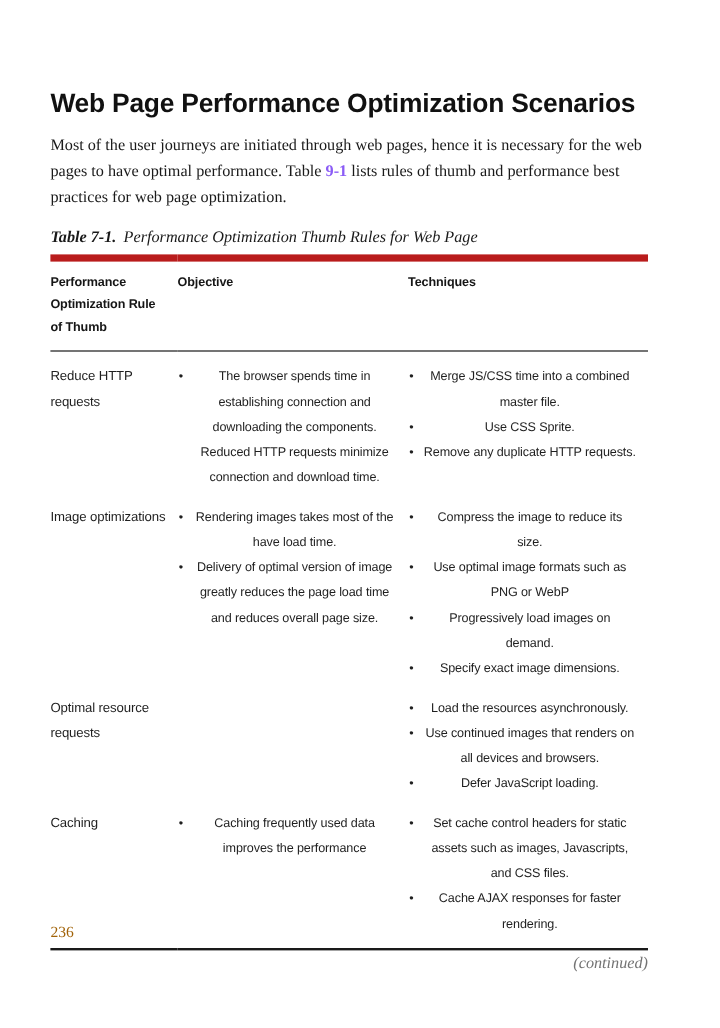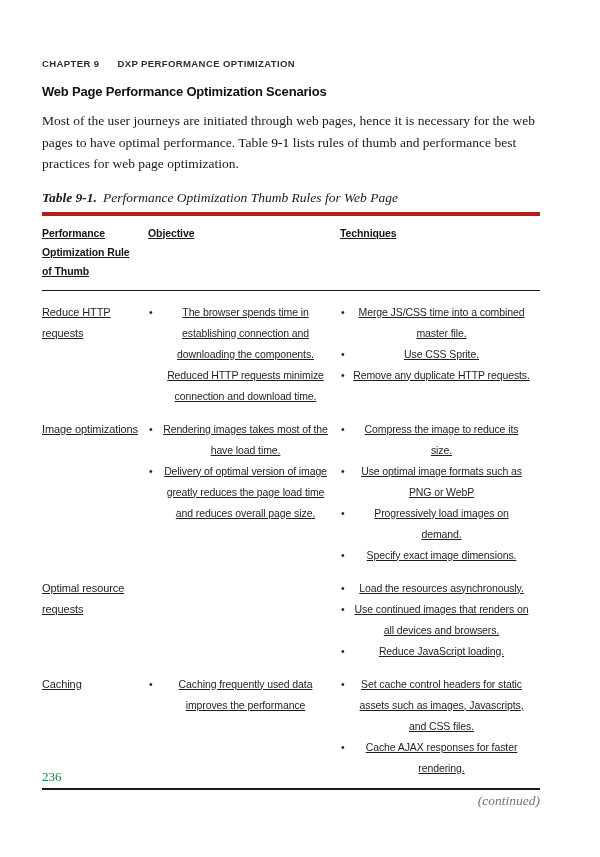--- a/index.html
+++ b/index.html
@@ -20,57 +20,57 @@
   }
   .running-head {
     font-size: 9.5px;
     font-weight: bold;
     letter-spacing: 0.4px;
     color: #2e2e2e;
   }
   .running-head .rh-chapter { margin-right: 18px; }
   h1.section-heading {
     margin: 15px 0 0 0;
-    font-size: 13px;
+    font-size: 22px;
     font-weight: bold;
     letter-spacing: -0.2px;
     color: #111;
   }
   p.intro {
     margin: 11px 0 0 0;
     width: 502px;
     font-family: "Liberation Serif", serif;
     font-size: 13.5px;
     line-height: 21.5px;
     color: #1a1a1a;
   }
   a.xref {
-    color: #000000;
+    color: #8b5cf6;
     text-decoration: none;
     cursor: pointer;
+    font-weight: bold;
   }
   p.caption {
     margin: 15px 0 6px 0;
     font-family: "Liberation Serif", serif;
     font-size: 13.5px;
     font-style: italic;
     color: #1a1a1a;
   }
   p.caption .cap-label { font-weight: bold; margin-right: 6px; }
   table.rules-table {
     width: 498px;
     border-collapse: collapse;
     table-layout: fixed;
-    border-top: 4px solid #b91c1c;
+    border-top: 6px solid #b91c1c;
     border-bottom: 2px solid #1a1a1a;
     font-size: 10.5px;
     letter-spacing: -0.1px;
     line-height: 21px;
     color: #1f1f1f;
-    text-decoration: underline;
   }
   table.rules-table col.c1 { width: 106px; }
   table.rules-table col.c2 { width: 192px; }
   table.rules-table col.c3 { width: 200px; }
   table.rules-table th {
     text-align: left;
     vertical-align: top;
     font-weight: bold;
     font-size: 10.5px;
     line-height: 19px;
@@ -105,38 +105,35 @@
     font-style: italic;
     font-size: 13.5px;
     color: #737373;
   }
   .page-number {
     position: absolute;
     left: 42px;
     top: 769px;
     font-family: "Liberation Serif", serif;
     font-size: 13px;
-    color: #15803d;
+    color: #a16207;
   }
 </style>
 </head>
 <body>
 
 <div class="page">
   <div class="content">
 
-    <div class="running-head">
-      <span class="rh-chapter">CHAPTER 9</span><span>DXP PERFORMANCE OPTIMIZATION</span>
-    </div>
 
     <h1 class="section-heading">Web Page Performance Optimization Scenarios</h1>
 
     <p class="intro"><span>Most of the user journeys are initiated through web pages, hence it is necessary for the web pages to have optimal performance. Table </span><a class="xref">9-1</a><span> lists rules of thumb and performance best practices for web page optimization.</span></p>
 
-    <p class="caption"><span class="cap-label">Table 9-1.</span><span class="cap-text">Performance Optimization Thumb Rules for Web Page</span></p>
+    <p class="caption"><span class="cap-label">Table 7-1.</span><span class="cap-text">Performance Optimization Thumb Rules for Web Page</span></p>
 
     <table class="rules-table">
       <colgroup>
           <col class="c1">
           <col class="c2">
           <col class="c3">
         </colgroup>
       <thead>
         <tr>
           <th>Performance Optimization Rule of Thumb</th>
@@ -179,21 +176,21 @@
         </tr>
         <tr>
           <td class="rule-cell">Optimal resource requests</td>
           <td>
               <ul class="bullets"></ul>
             </td>
           <td>
               <ul class="bullets">
                 <li>Load the resources asynchronously.</li>
                 <li>Use continued images that renders on all devices and browsers.</li>
-                <li>Reduce JavaScript loading.</li>
+                <li>Defer JavaScript loading.</li>
               </ul>
             </td>
         </tr>
         <tr>
           <td class="rule-cell">Caching</td>
           <td>
               <ul class="bullets">
                 <li>Caching frequently used data improves the performance</li>
               </ul>
             </td>

